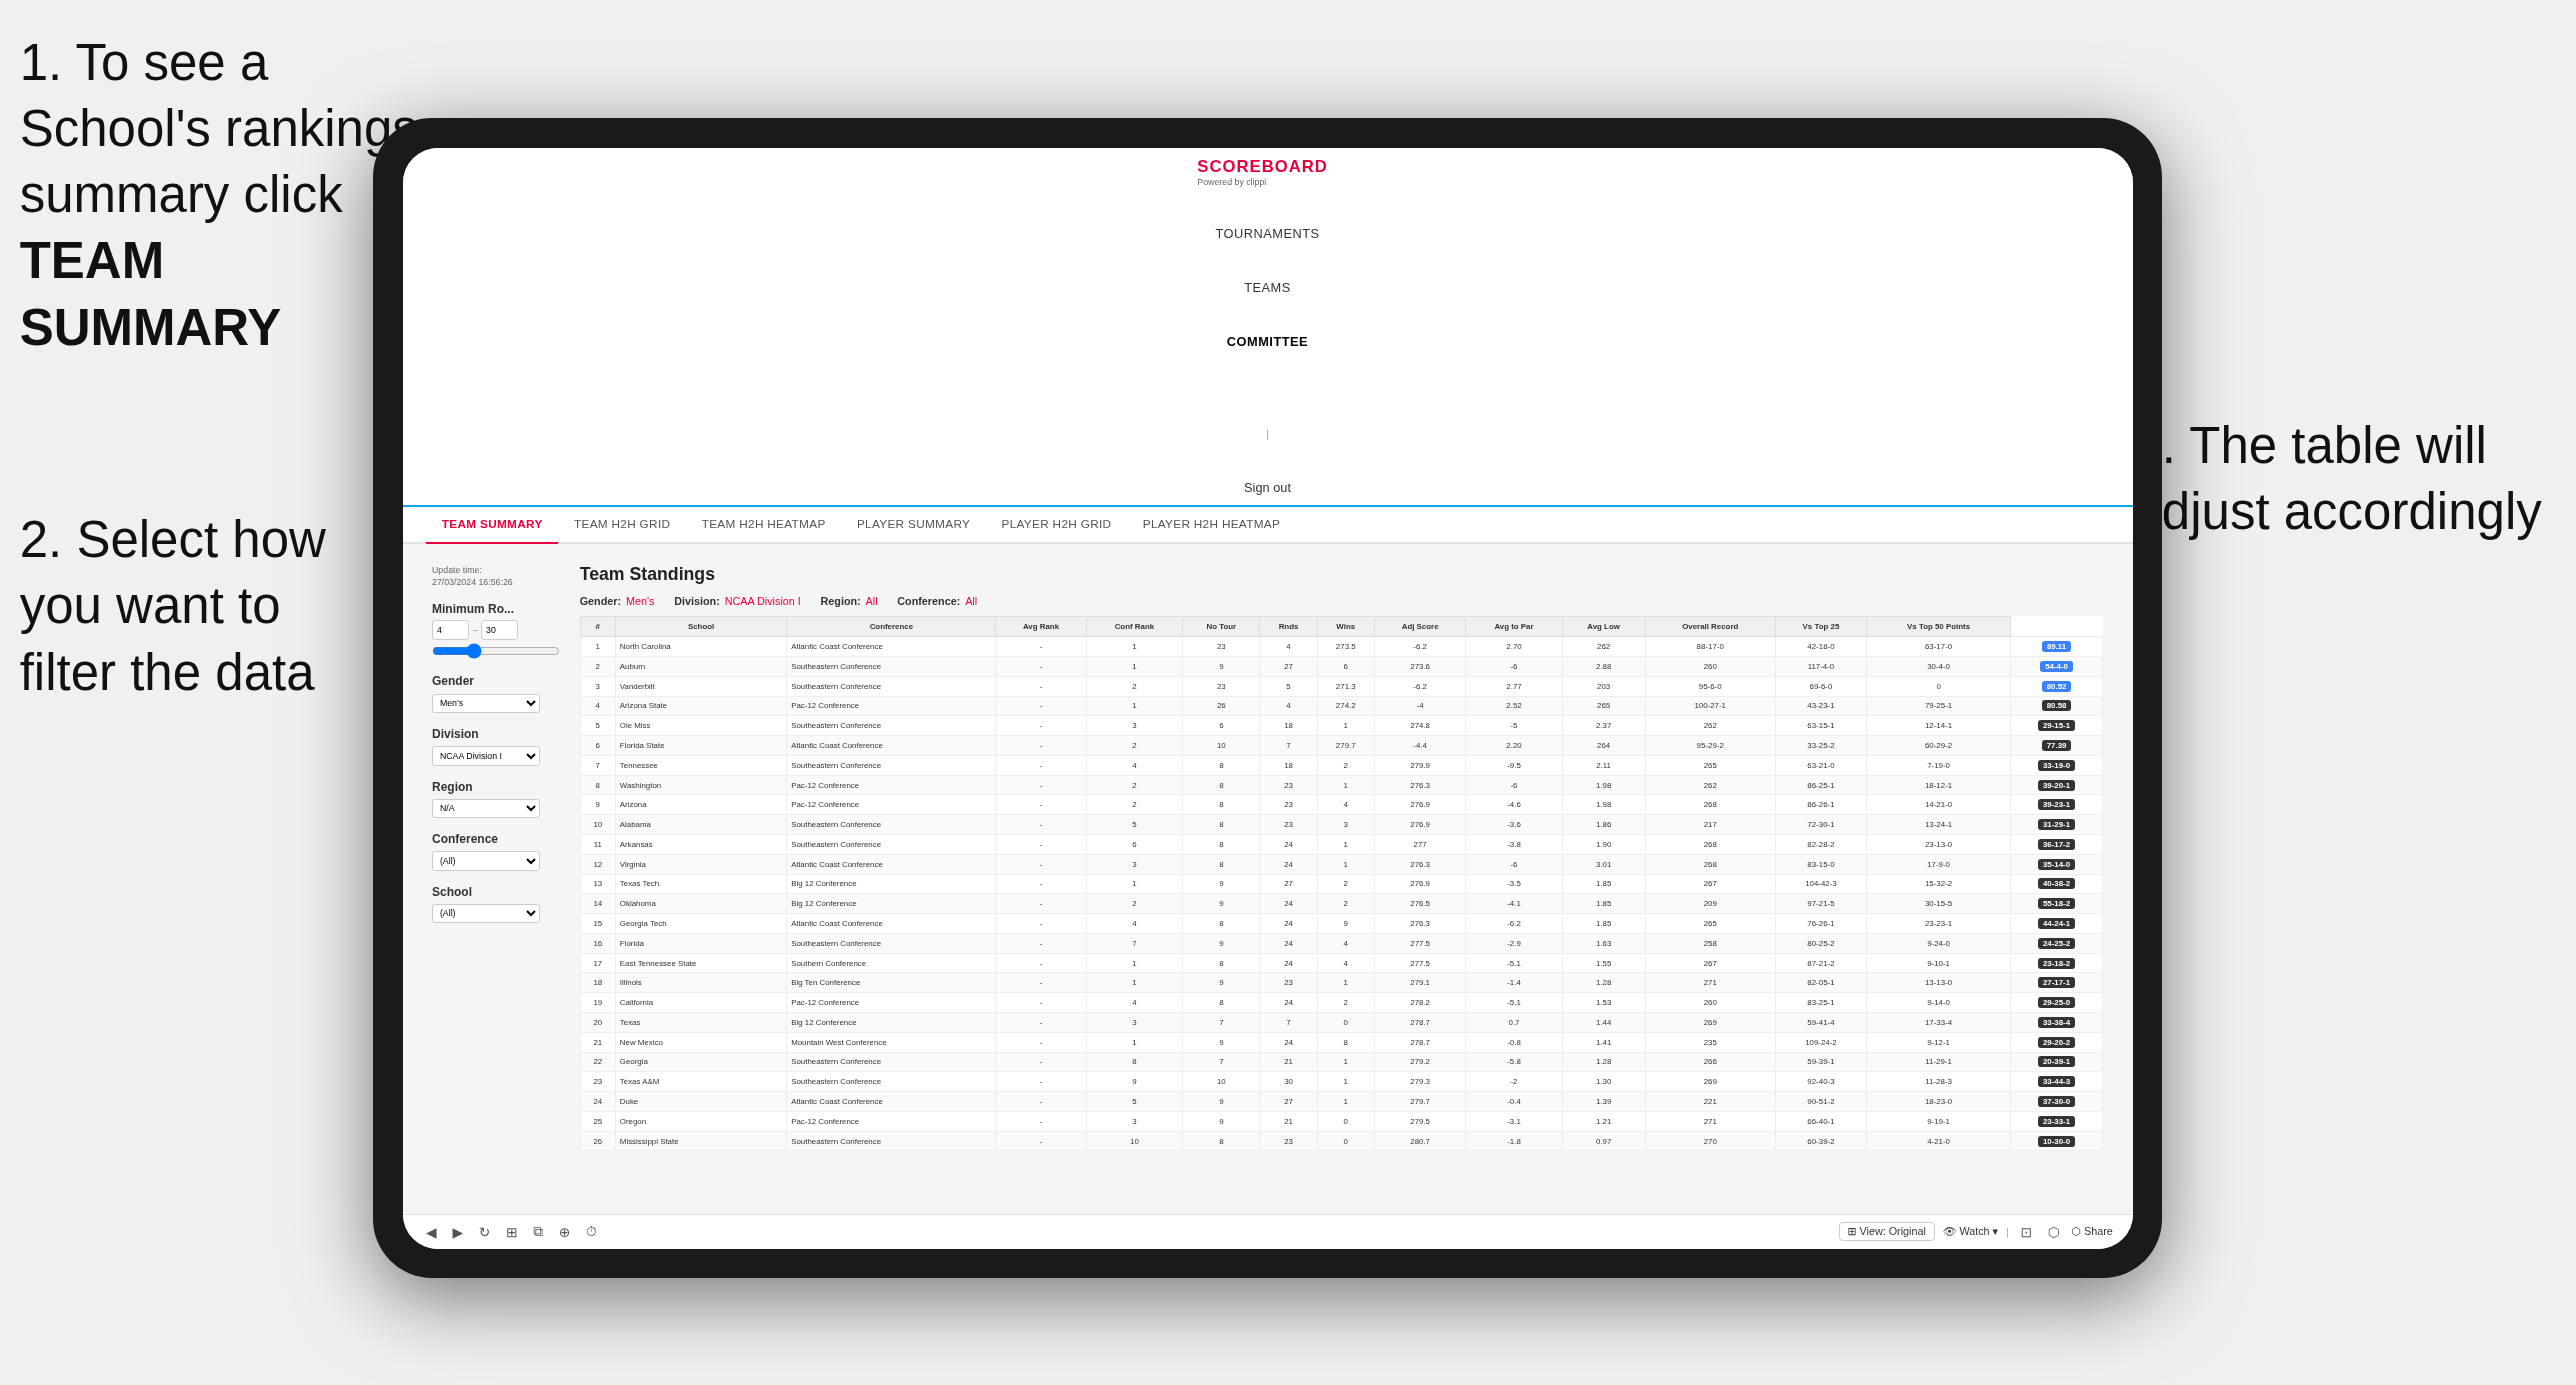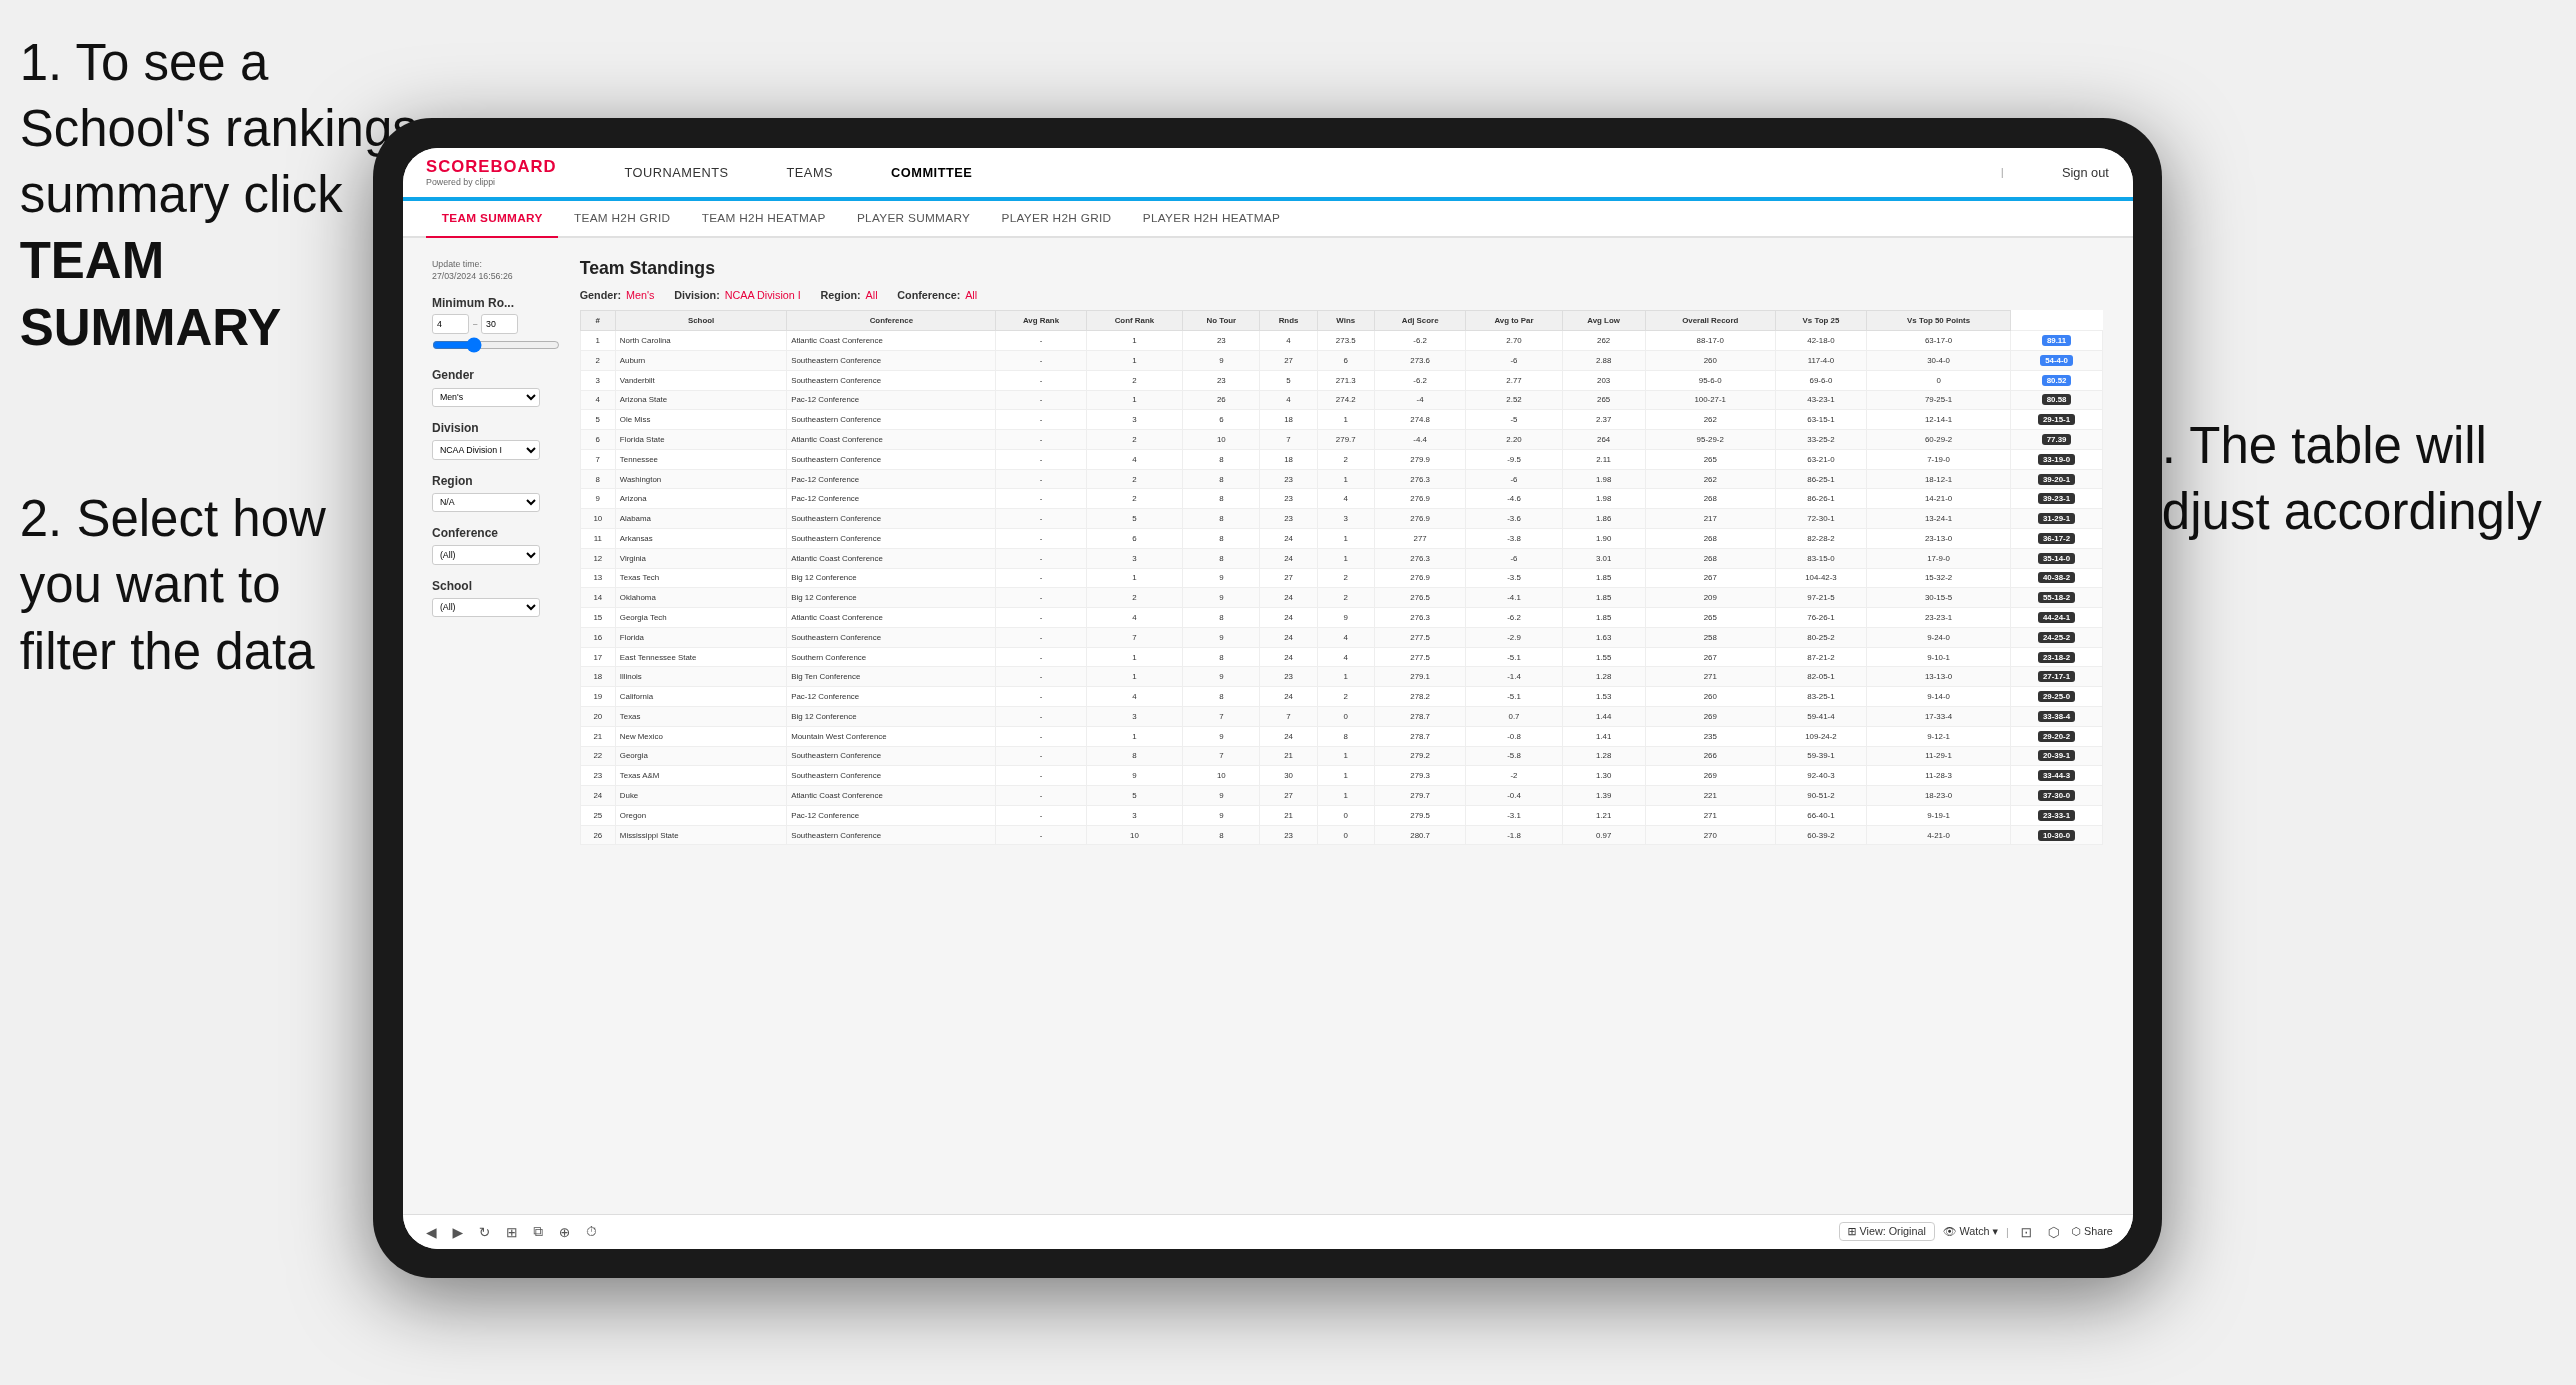--- a/index.html
+++ b/index.html
@@ -19,21 +19,21 @@
       left: 19.7px;
       font-size: 51px;
       line-height: 1.3;
       color: #111;
       max-width: 413px;
     }
     .instruction-1 strong { font-weight: 900; }
 
     .instruction-2 {
       position: absolute;
-      top: 486px;
+      top: 507px;
       left: 19.7px;
       font-size: 51px;
       line-height: 1.3;
       color: #111;
       max-width: 373px;
     }
 
     
     .instruction-3 {
       position: absolute;
@@ -64,26 +64,27 @@
       background: #fff;
       border-radius: 35px;
       overflow: hidden;
       display: flex;
       flex-direction: column;
     }
 
     
     .nav-bar {
       background: #fff;
-      border-bottom: 4px solid #0ea5e9;
+      border-bottom: 2px solid #0ea5e9;
       padding: 9.8px 23.6px;
       display: flex;
       align-items: center;
-      gap: 58px;
+      gap: 39px;
       min-height: 53px;
+      flex-direction: column;
     }
     .logo-area {
       display: flex;
       flex-direction: column;
       margin-right: 9.8px;
     }
     .logo-text {
       font-size: 16.7px;
       font-weight: 900;
       color: #e8003d;

